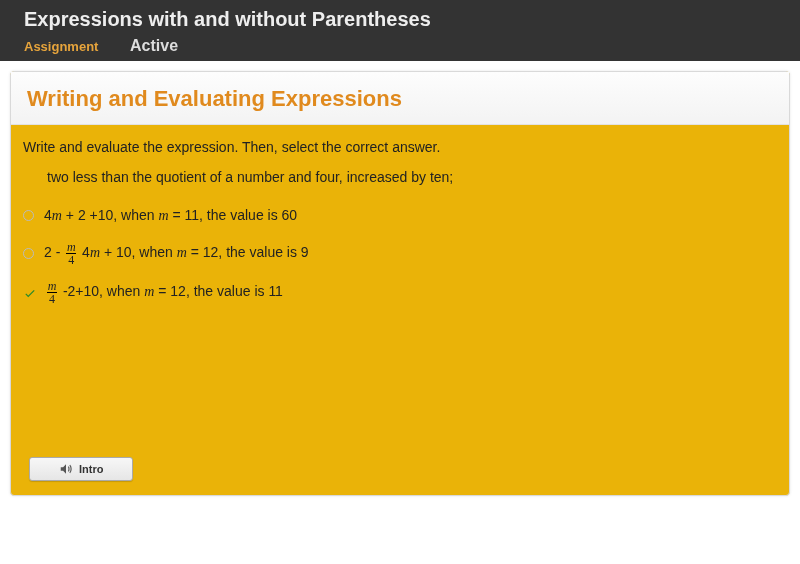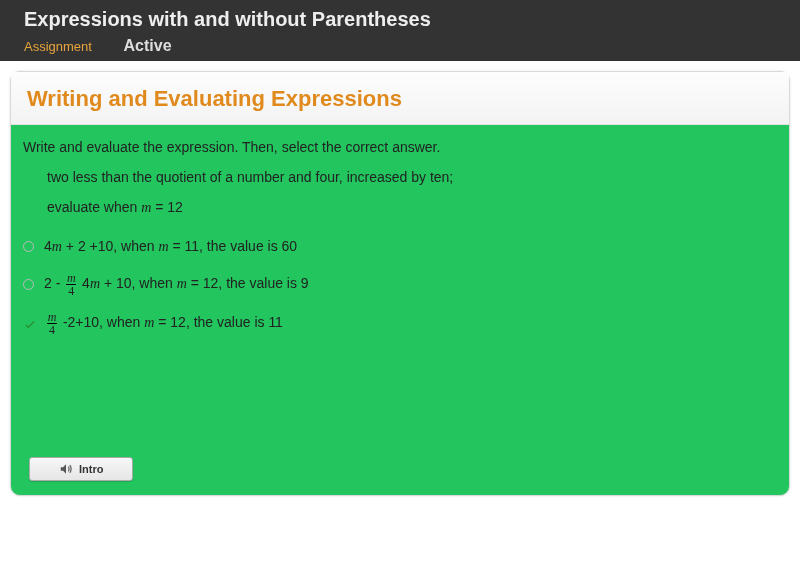--- a/index.html
+++ b/index.html
@@ -13,33 +13,33 @@
     font-size: 20px;
     font-weight: bold;
     color: #eee;
   }
   .header-sub {
     margin-top: 6px;
     font-size: 13px;
   }
   .header-sub .assign {
     color: #e6a43c;
-    font-weight: normal;
+    font-weight: bold;
     margin-right: 28px;
   }
   .header-sub .active {
     color: #ddd;
     font-weight: bold;
     font-size: 16px;
   }
   .card {
     margin: 10px;
     border: 1px solid #d9d9d9;
-    border-radius: 10px;
-    background: #22c55e;
+    border-radius: 4px;
+    background: #eab308;
     height: 425px;
     position: relative;
     box-shadow: 0 0 3px rgba(0,0,0,0.1);
   }
   .card-head {
     padding: 14px 16px 12px 16px;
     border-bottom: 1px solid #e2e2e2;
     background: linear-gradient(#fdfdfd,#f3f3f3);
   }
   .card-title {
@@ -119,23 +119,20 @@
   </div>
 </div>
 
 <div class="card">
   <div class="card-head">
     <div class="card-title">Writing and Evaluating Expressions</div>
   </div>
   <div class="body">
     <div class="instruction">Write and evaluate the expression. Then, select the correct answer.</div>
     <div class="subtext">two less than the quotient of a number and four, increased by ten;</div>
-    <div class="subtext">
-      <span>evaluate when </span><span class="m">m</span><span> = 12</span>
-    </div>
 
     <div class="options" id="options">
         <div class="opt">
           <span class="radio"></span>
           <span><span>4</span><span class="m">m</span><span> + 2 +10, when </span><span class="m">m</span><span> = 11, the value is 60</span></span>
         </div>
         <div class="opt">
           <span class="radio"></span>
           <span><span>2 - </span><span class="frac">
               <span class="num">m</span>

